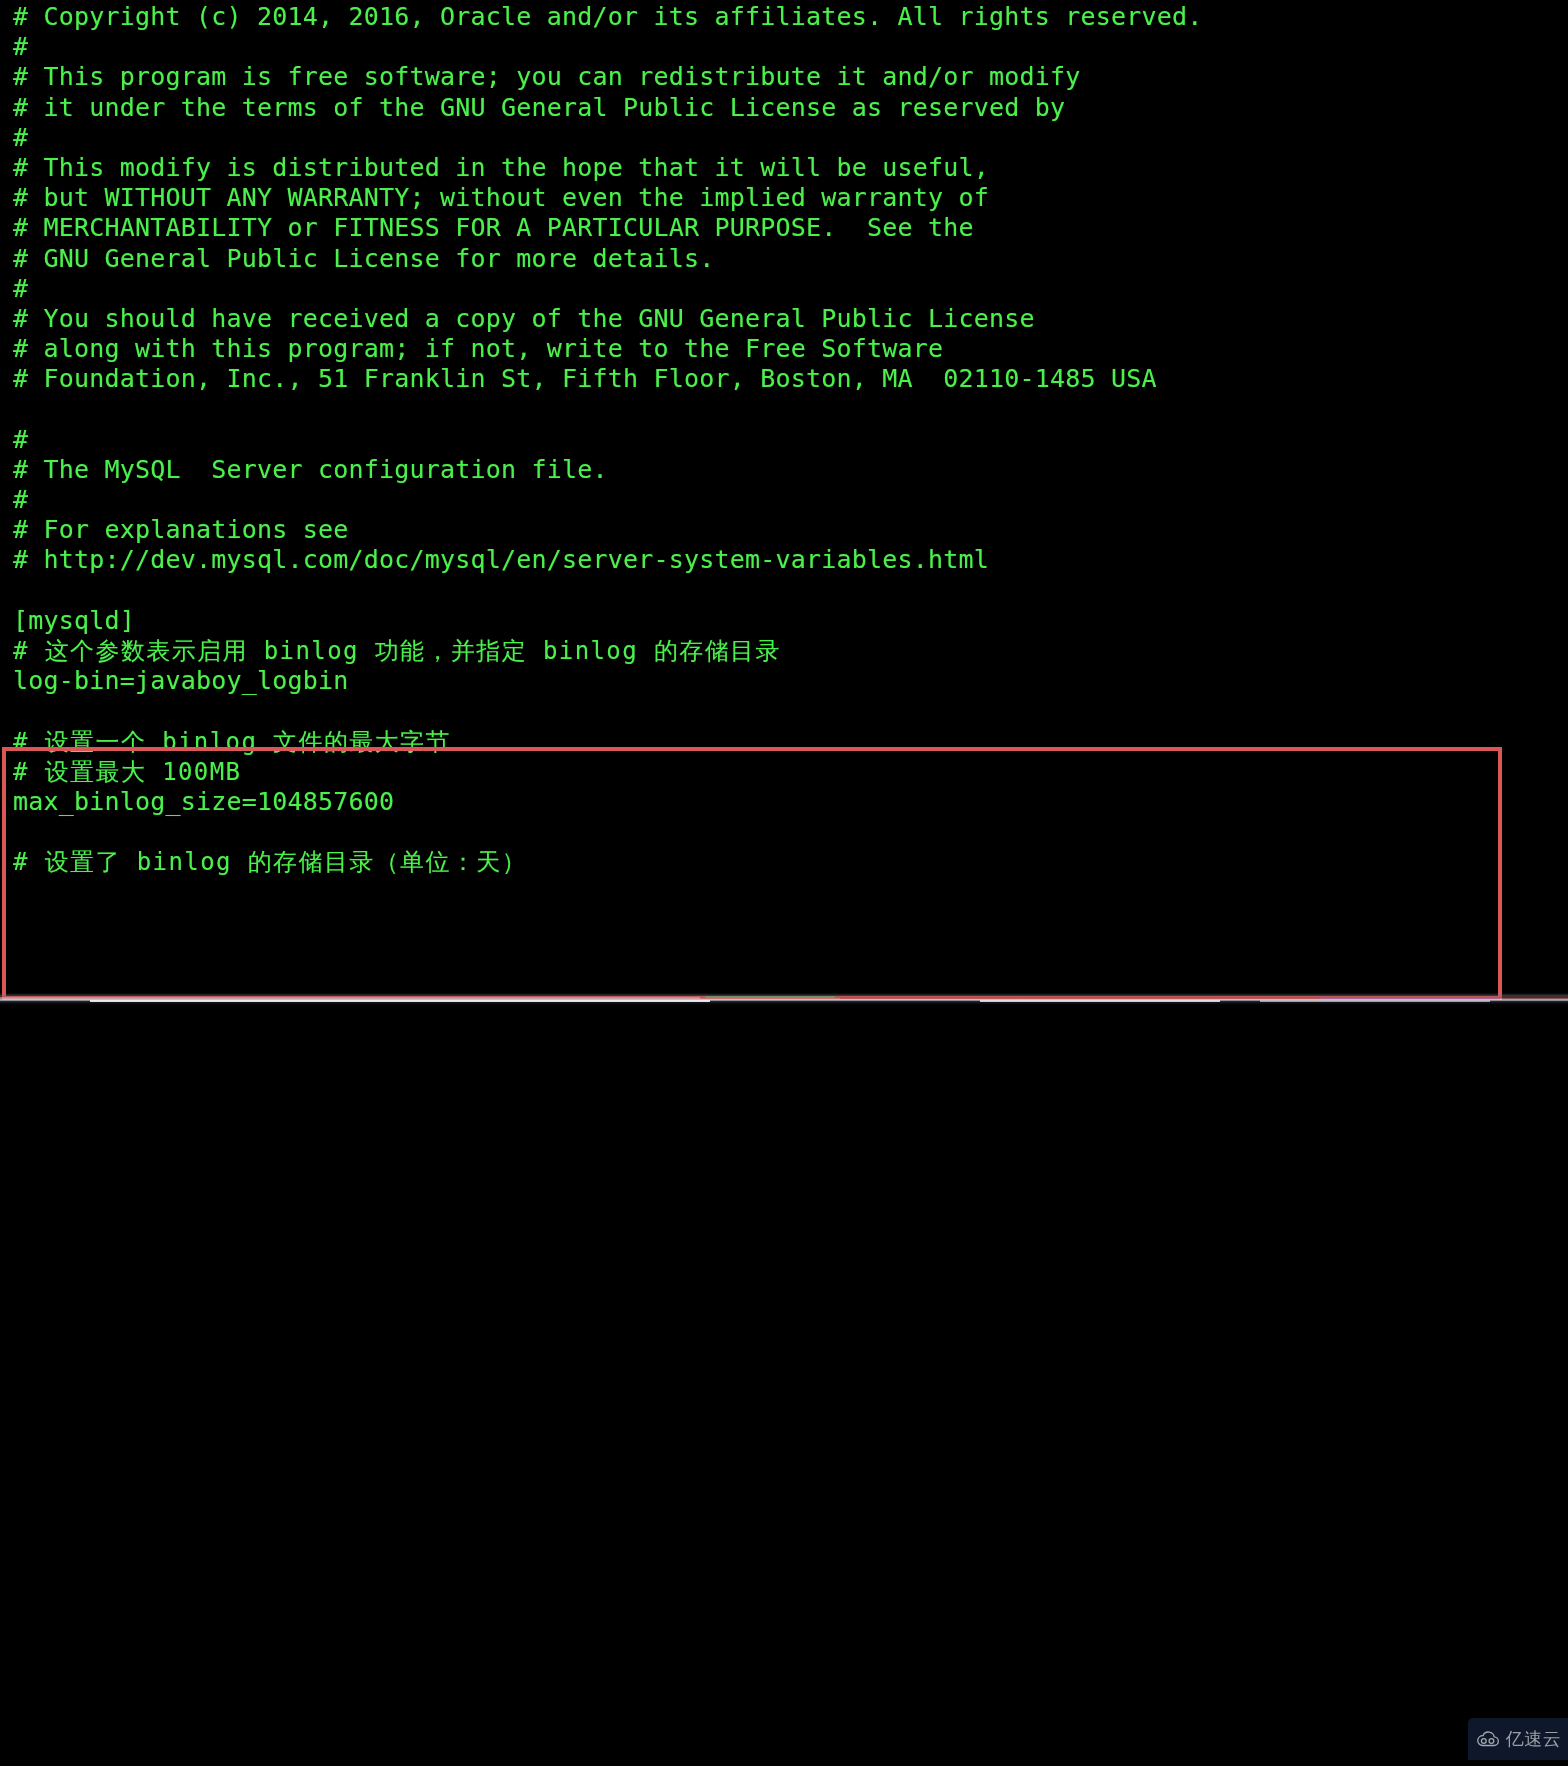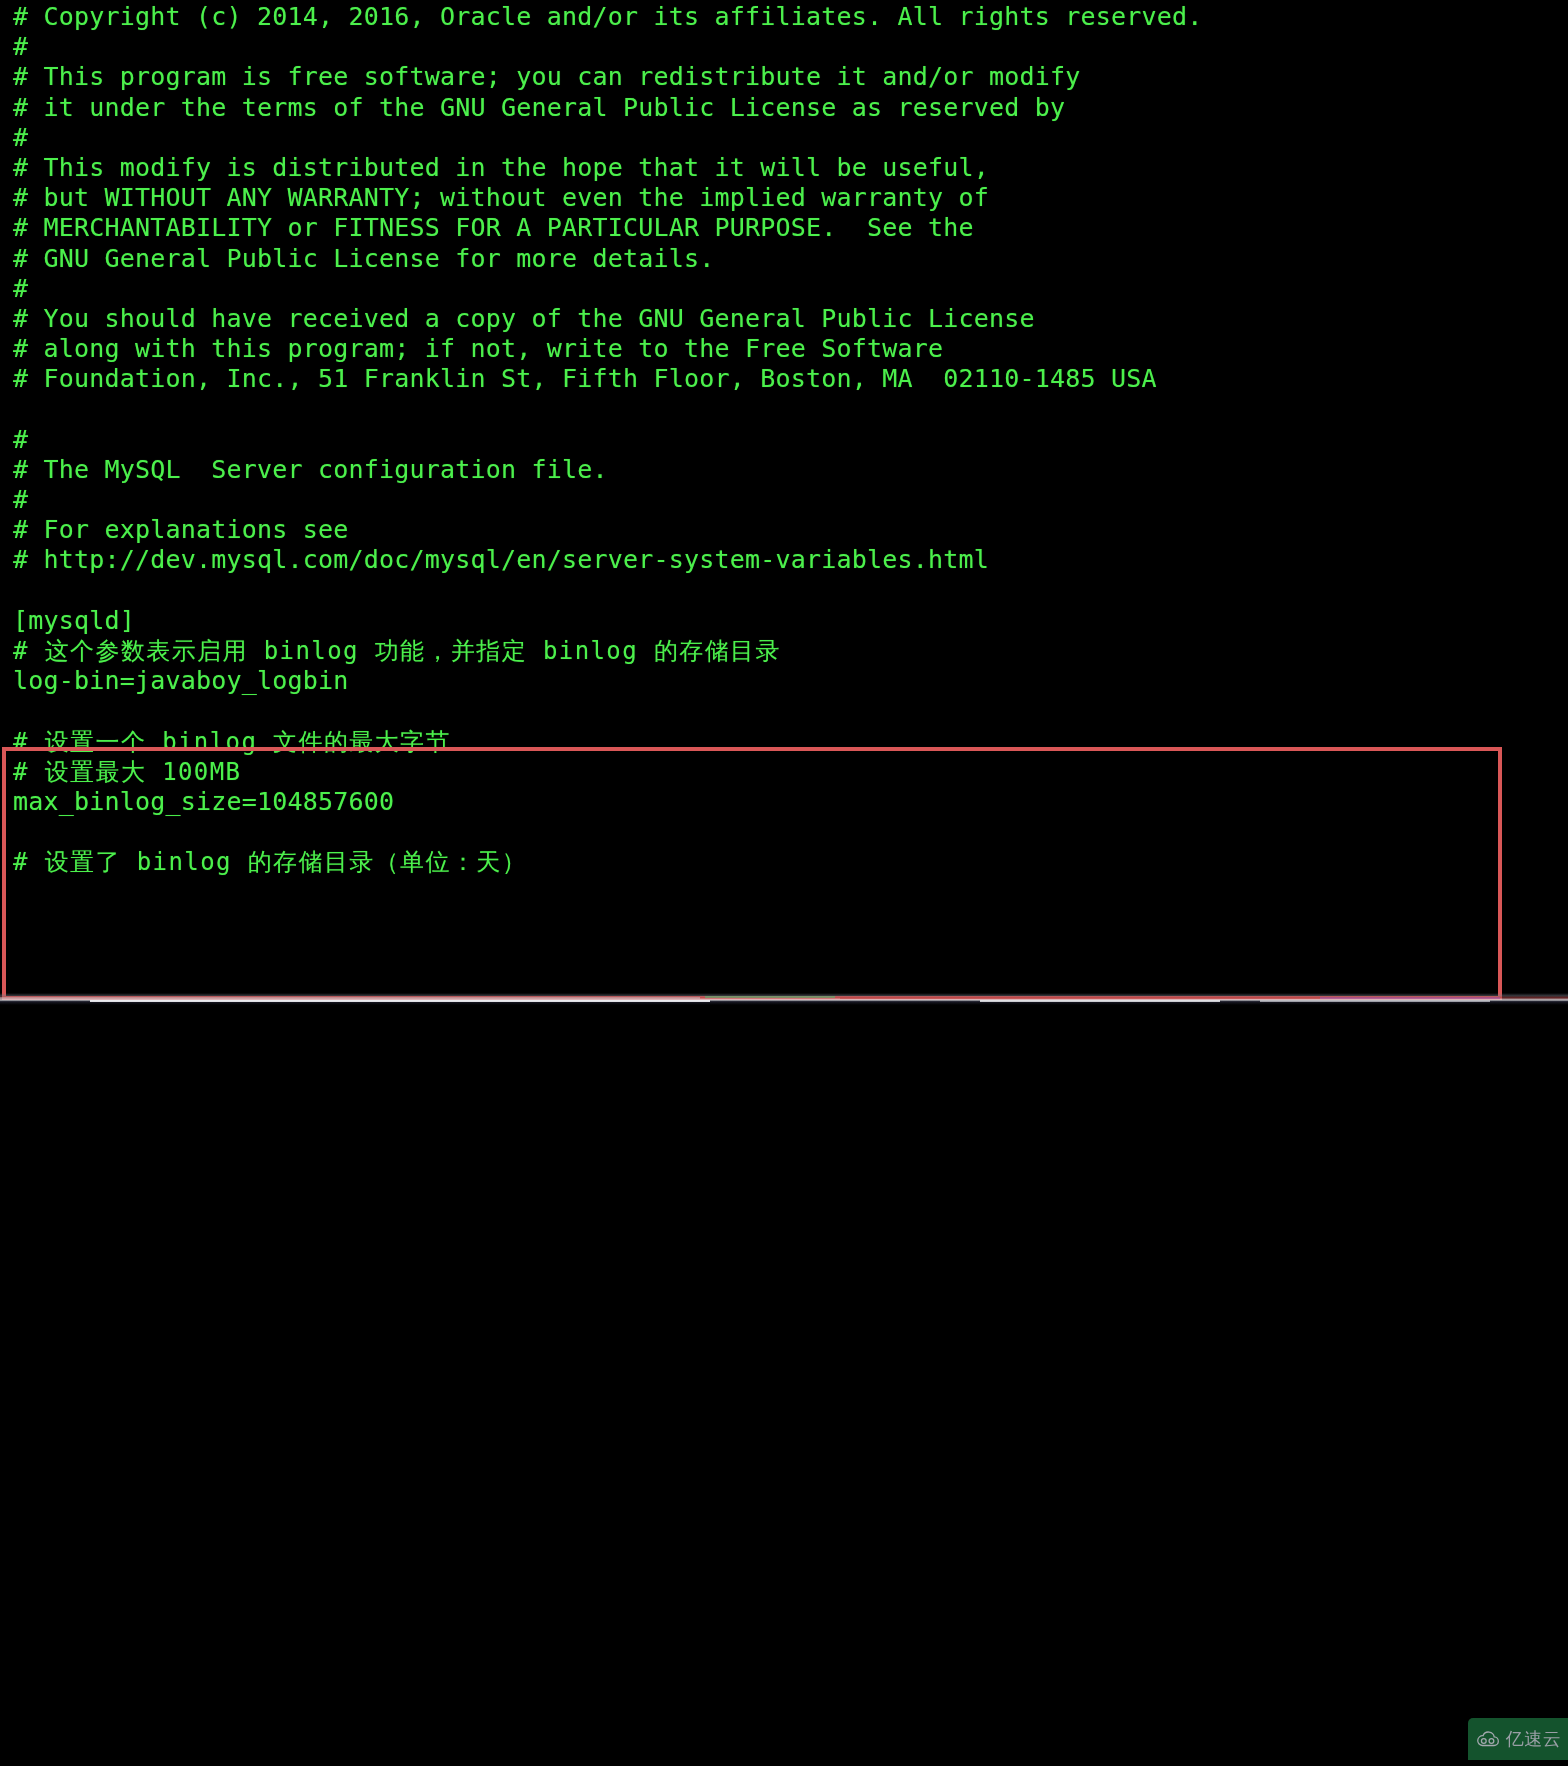--- a/index.html
+++ b/index.html
@@ -99,21 +99,21 @@
     background: #000000;
   }
 
   
   #watermark {
     position: absolute;
     left: 1468px;
     top: 1718px;
     width: 100px;
     height: 42px;
-    background: #14532d;
+    background: #0f172a;
     border-radius: 5px 0 0 0;
     display: flex;
     align-items: center;
     justify-content: center;
     gap: 5px;
     z-index: 9;
   }
   #watermark .wm-text {
     font-family: "DejaVu Sans", "Liberation Sans", sans-serif;
     font-size: 18px;

